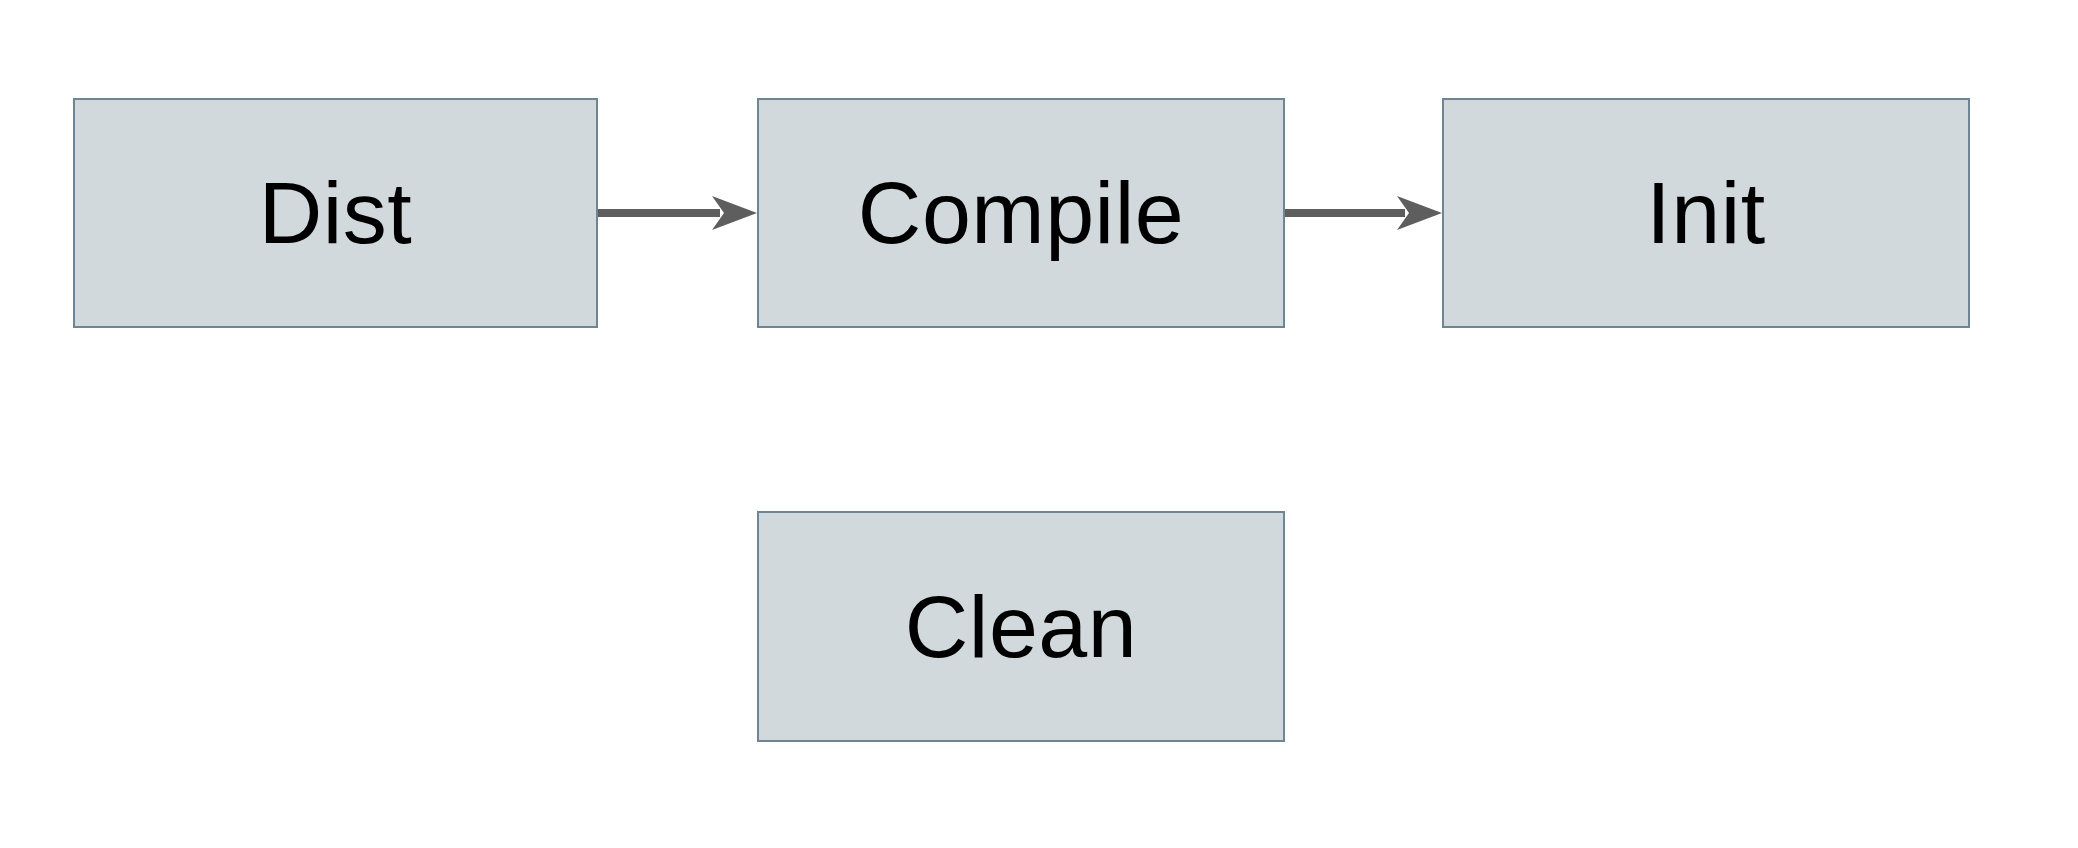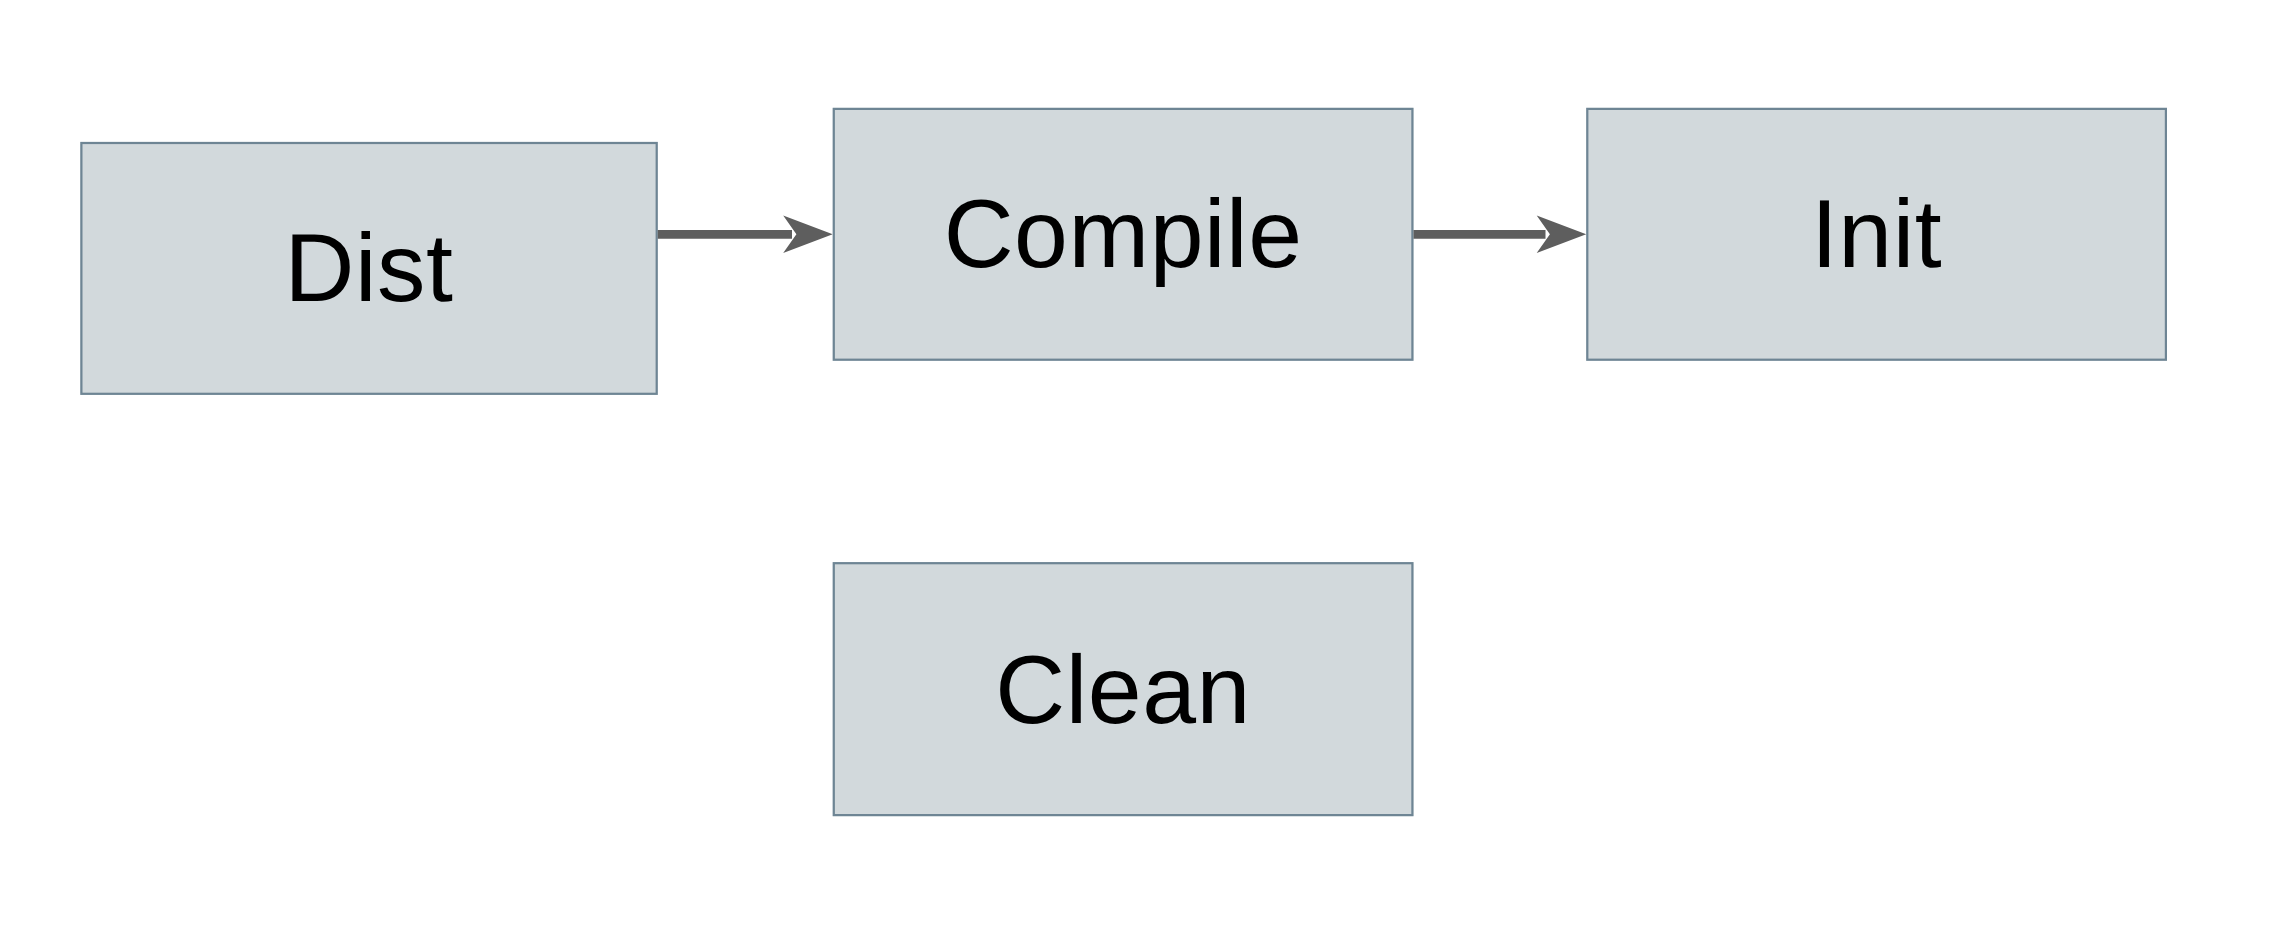--- a/index.html
+++ b/index.html
@@ -28,21 +28,21 @@
     background: var(--node-fill);
     border: 2px solid var(--node-border);
     display: flex;
     align-items: center;
     justify-content: center;
     font-size: 88px;
     letter-spacing: 0.5px;
     color: var(--text-color);
     white-space: nowrap;
   }
-  #node-dist    { left: 73px;   top: 98px;  width: 525px; height: 230px; margin-top: 31px; }
+  #node-dist    { left: 73px;   top: 98px;  width: 525px; height: 230px; }
   #node-compile { left: 757px;  top: 98px;  width: 528px; height: 230px; }
   #node-init    { left: 1442px; top: 98px;  width: 528px; height: 230px; }
   #node-clean   { left: 757px;  top: 511px; width: 528px; height: 231px; }
   .edge {
     position: absolute;
     overflow: visible;
   }
   #edge-dist-compile { left: 598px;  top: 192px; }
   #edge-compile-init { left: 1285px; top: 192px; }
   .edge line    { stroke: var(--arrow-color); stroke-width: 8; }

